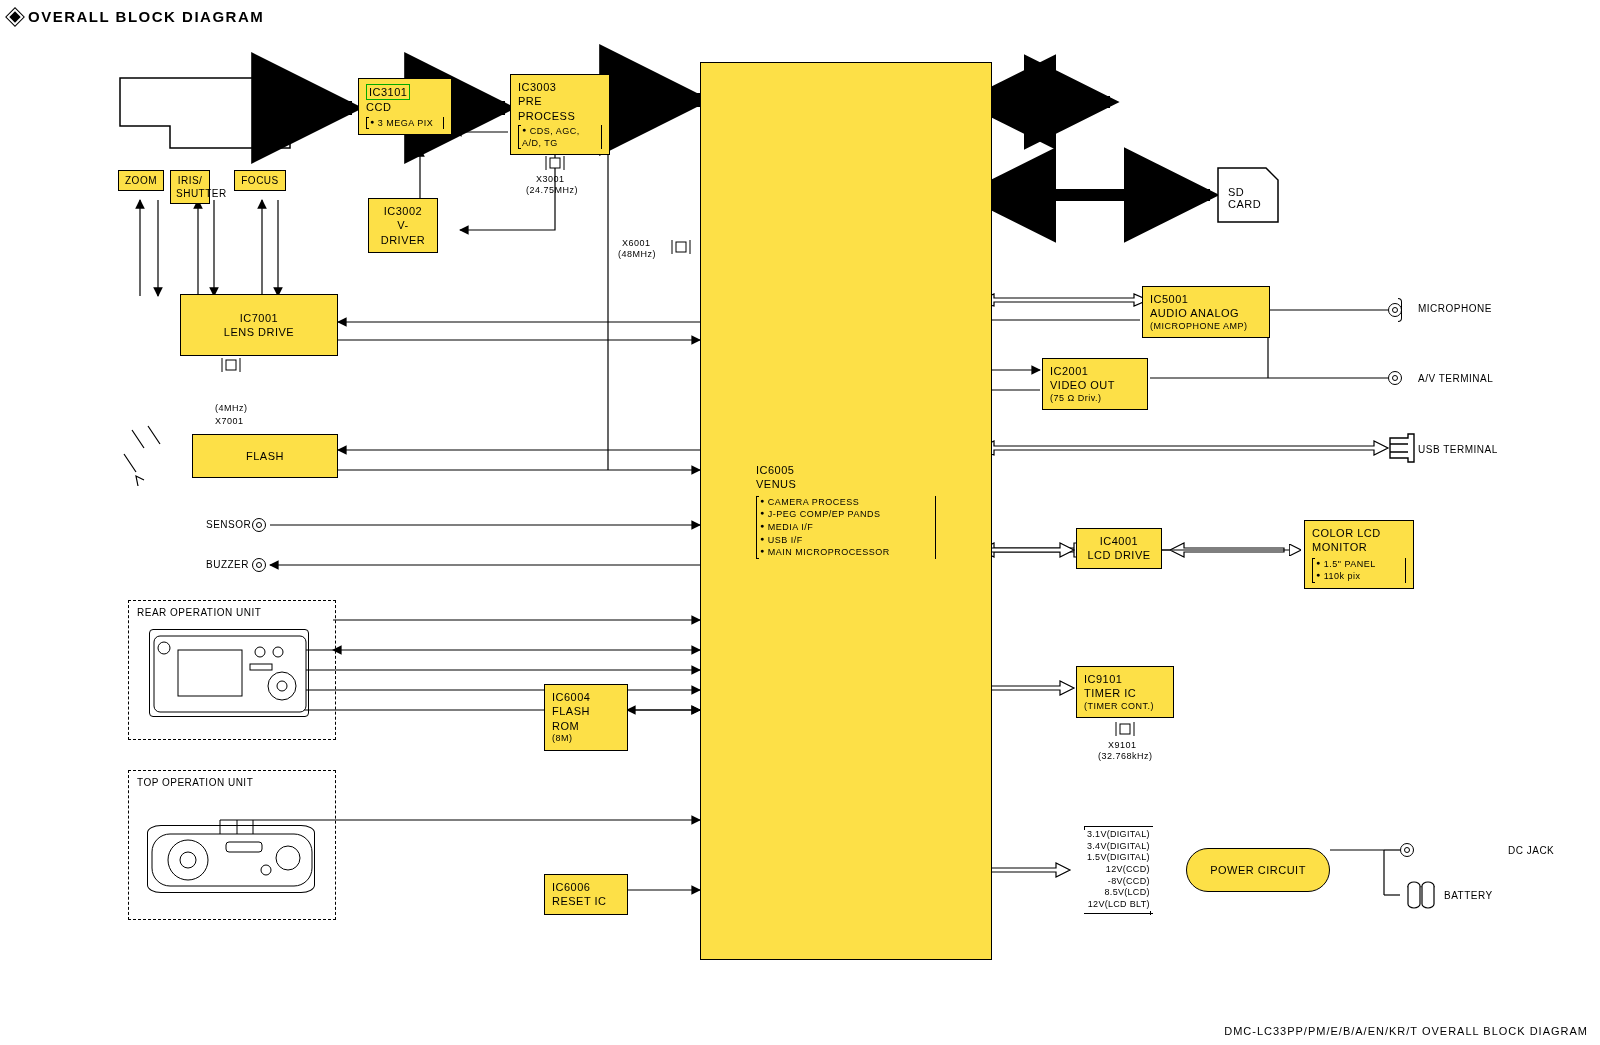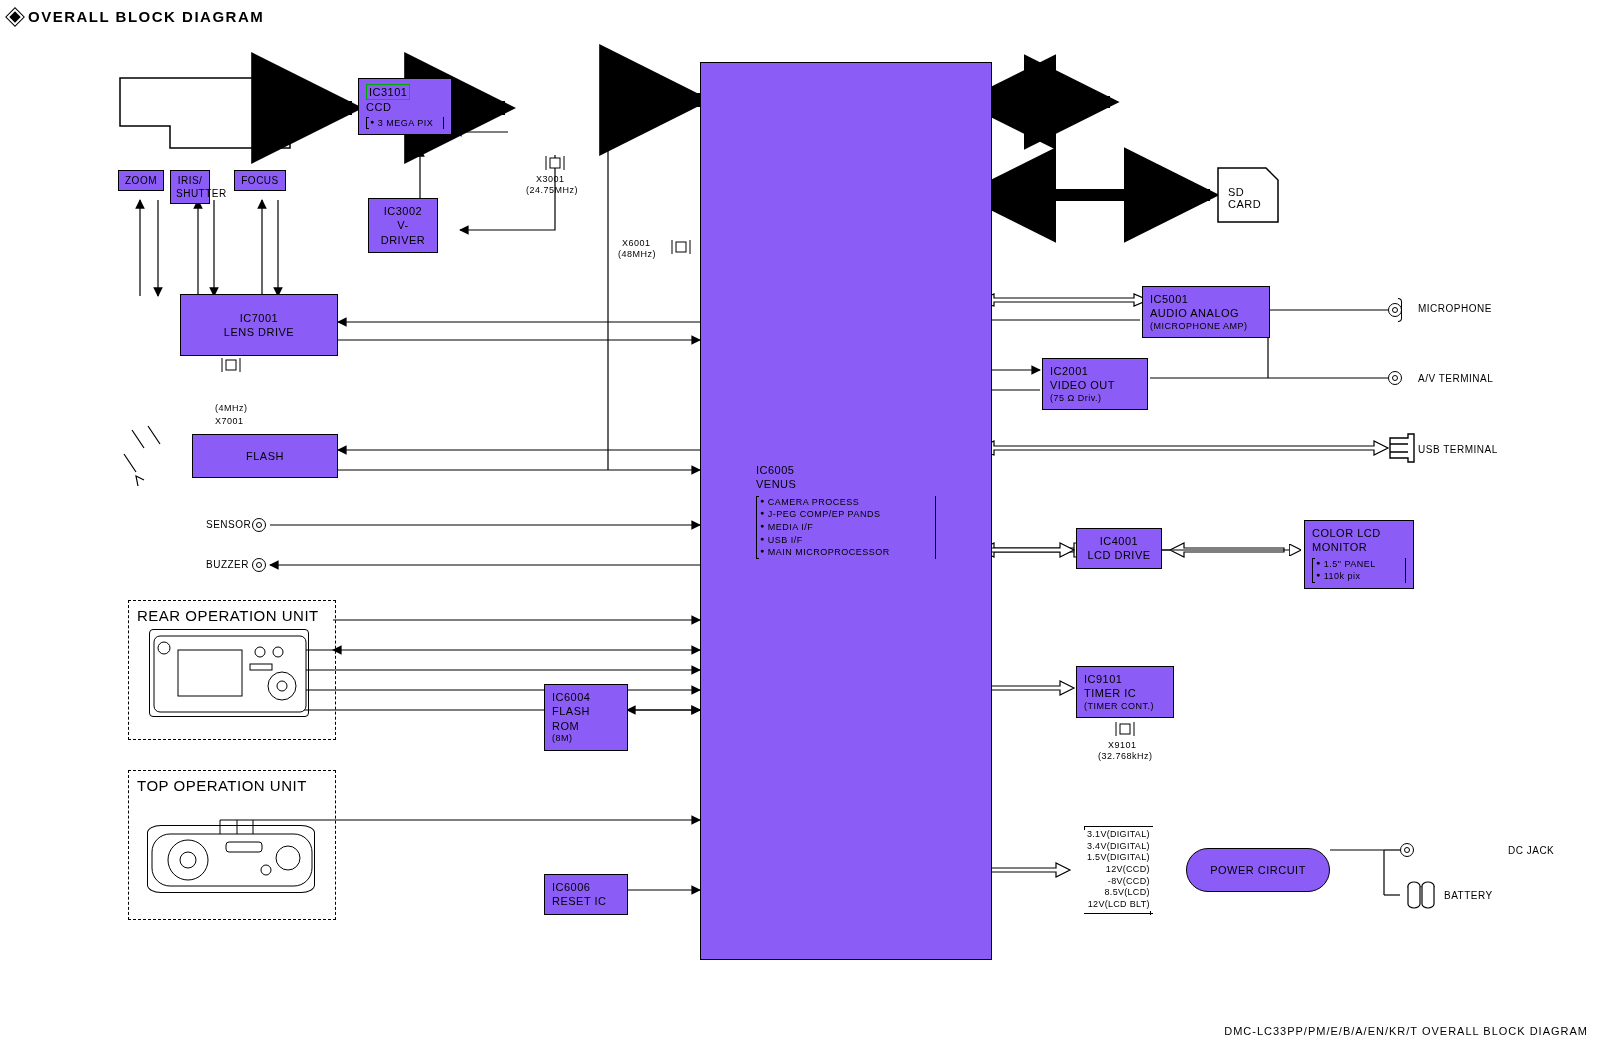--- a/index.html
+++ b/index.html
@@ -43,21 +43,21 @@
     font-size: 11px;
     letter-spacing: 1px;
   }
   .canvas {
     position: absolute;
     inset: 0;
   }
   .box {
     position: absolute;
     border: 1.5px solid #000;
-    background: #8b5cf6;
+    background: #fde047;
     font-size: 11px;
     line-height: 1.3;
     padding: 5px 7px;
     letter-spacing: 0.5px;
   }
   .small-box {
     padding: 3px 5px;
     font-size: 10px;
     text-align: center;
   }
@@ -77,21 +77,21 @@
     position: absolute;
     width: 3px; height: 1px;
     background: #000;
   }
   .bracket-note::before { top: 0; left: -1px; box-shadow: calc(100% + 3px - 2px) 0 #000; }
   .bracket-note::after  { bottom: 0; left: -1px; box-shadow: calc(100% + 3px - 2px) 0 #000; }
   .dashed-box {
     position: absolute;
     border: 1.5px dashed #000;
     padding: 6px 8px;
-    font-size: 15px;
+    font-size: 10px;
     letter-spacing: 0.5px;
   }
   .abs-label {
     position: absolute;
     font-size: 10px;
     letter-spacing: 0.5px;
   }
   .tiny { font-size: 9px; }
   .highlight {
     border: 1.5px solid #0a0;
@@ -287,20 +287,27 @@
 </svg>
 
 <div class="box" style="left:358px; top:78px; width:94px;">
   <div><span class="highlight">IC3101</span></div>
   <div>CCD</div>
   <div class="bracket-note">
         <span class="bullet">3 MEGA PIX</span>
       </div>
 </div>
 
+<div class="box" style="left:510px; top:74px; width:100px;">
+  <div>IC3003</div>
+  <div>PRE PROCESS</div>
+  <div class="bracket-note">
+        <span class="bullet">CDS, AGC, A/D, TG</span>
+      </div>
+</div>
 <span class="abs-label tiny" style="left:648px; top:88px;">(12bit)</span>
 
 <div class="box" style="left:368px; top:198px; width:70px; text-align:center;">
   <div>IC3002</div>
   <div>V-DRIVER</div>
 </div>
 
 <div class="box small-box" style="left:118px; top:170px; width:46px;">ZOOM</div>
 <div class="box small-box" style="left:170px; top:170px; width:40px; white-space:pre-line;">IRIS/
 SHUTTER</div>

